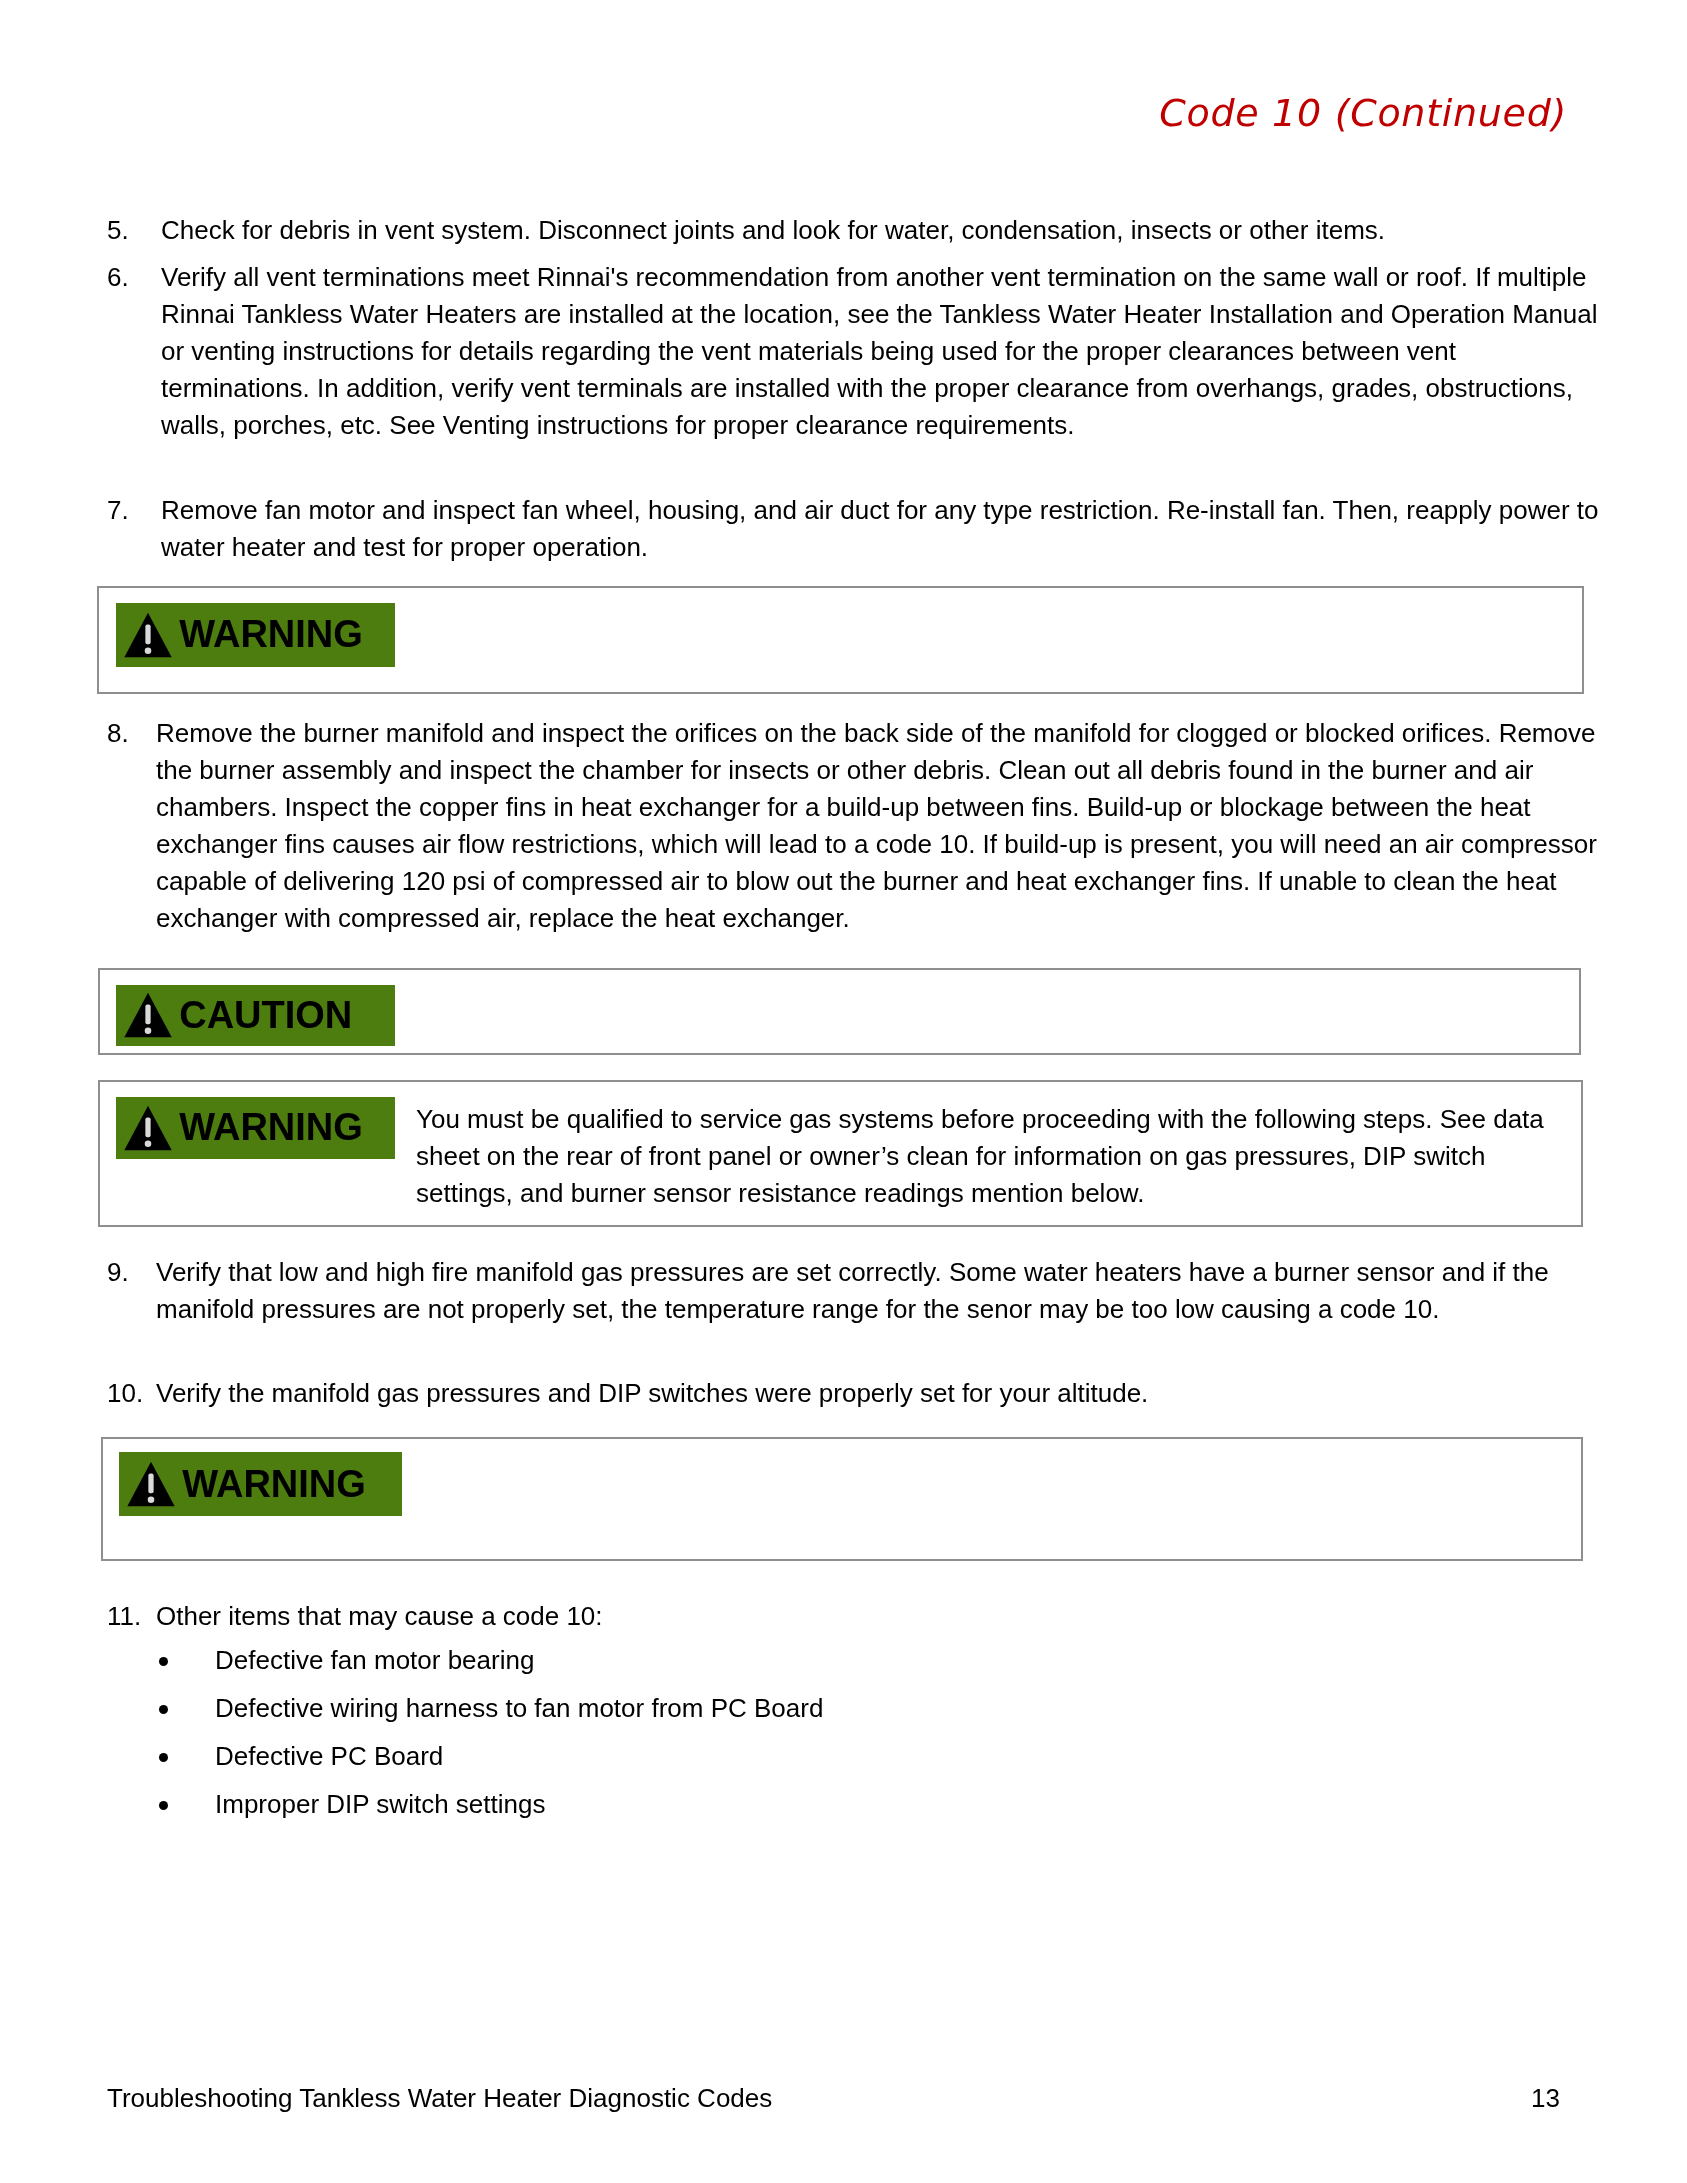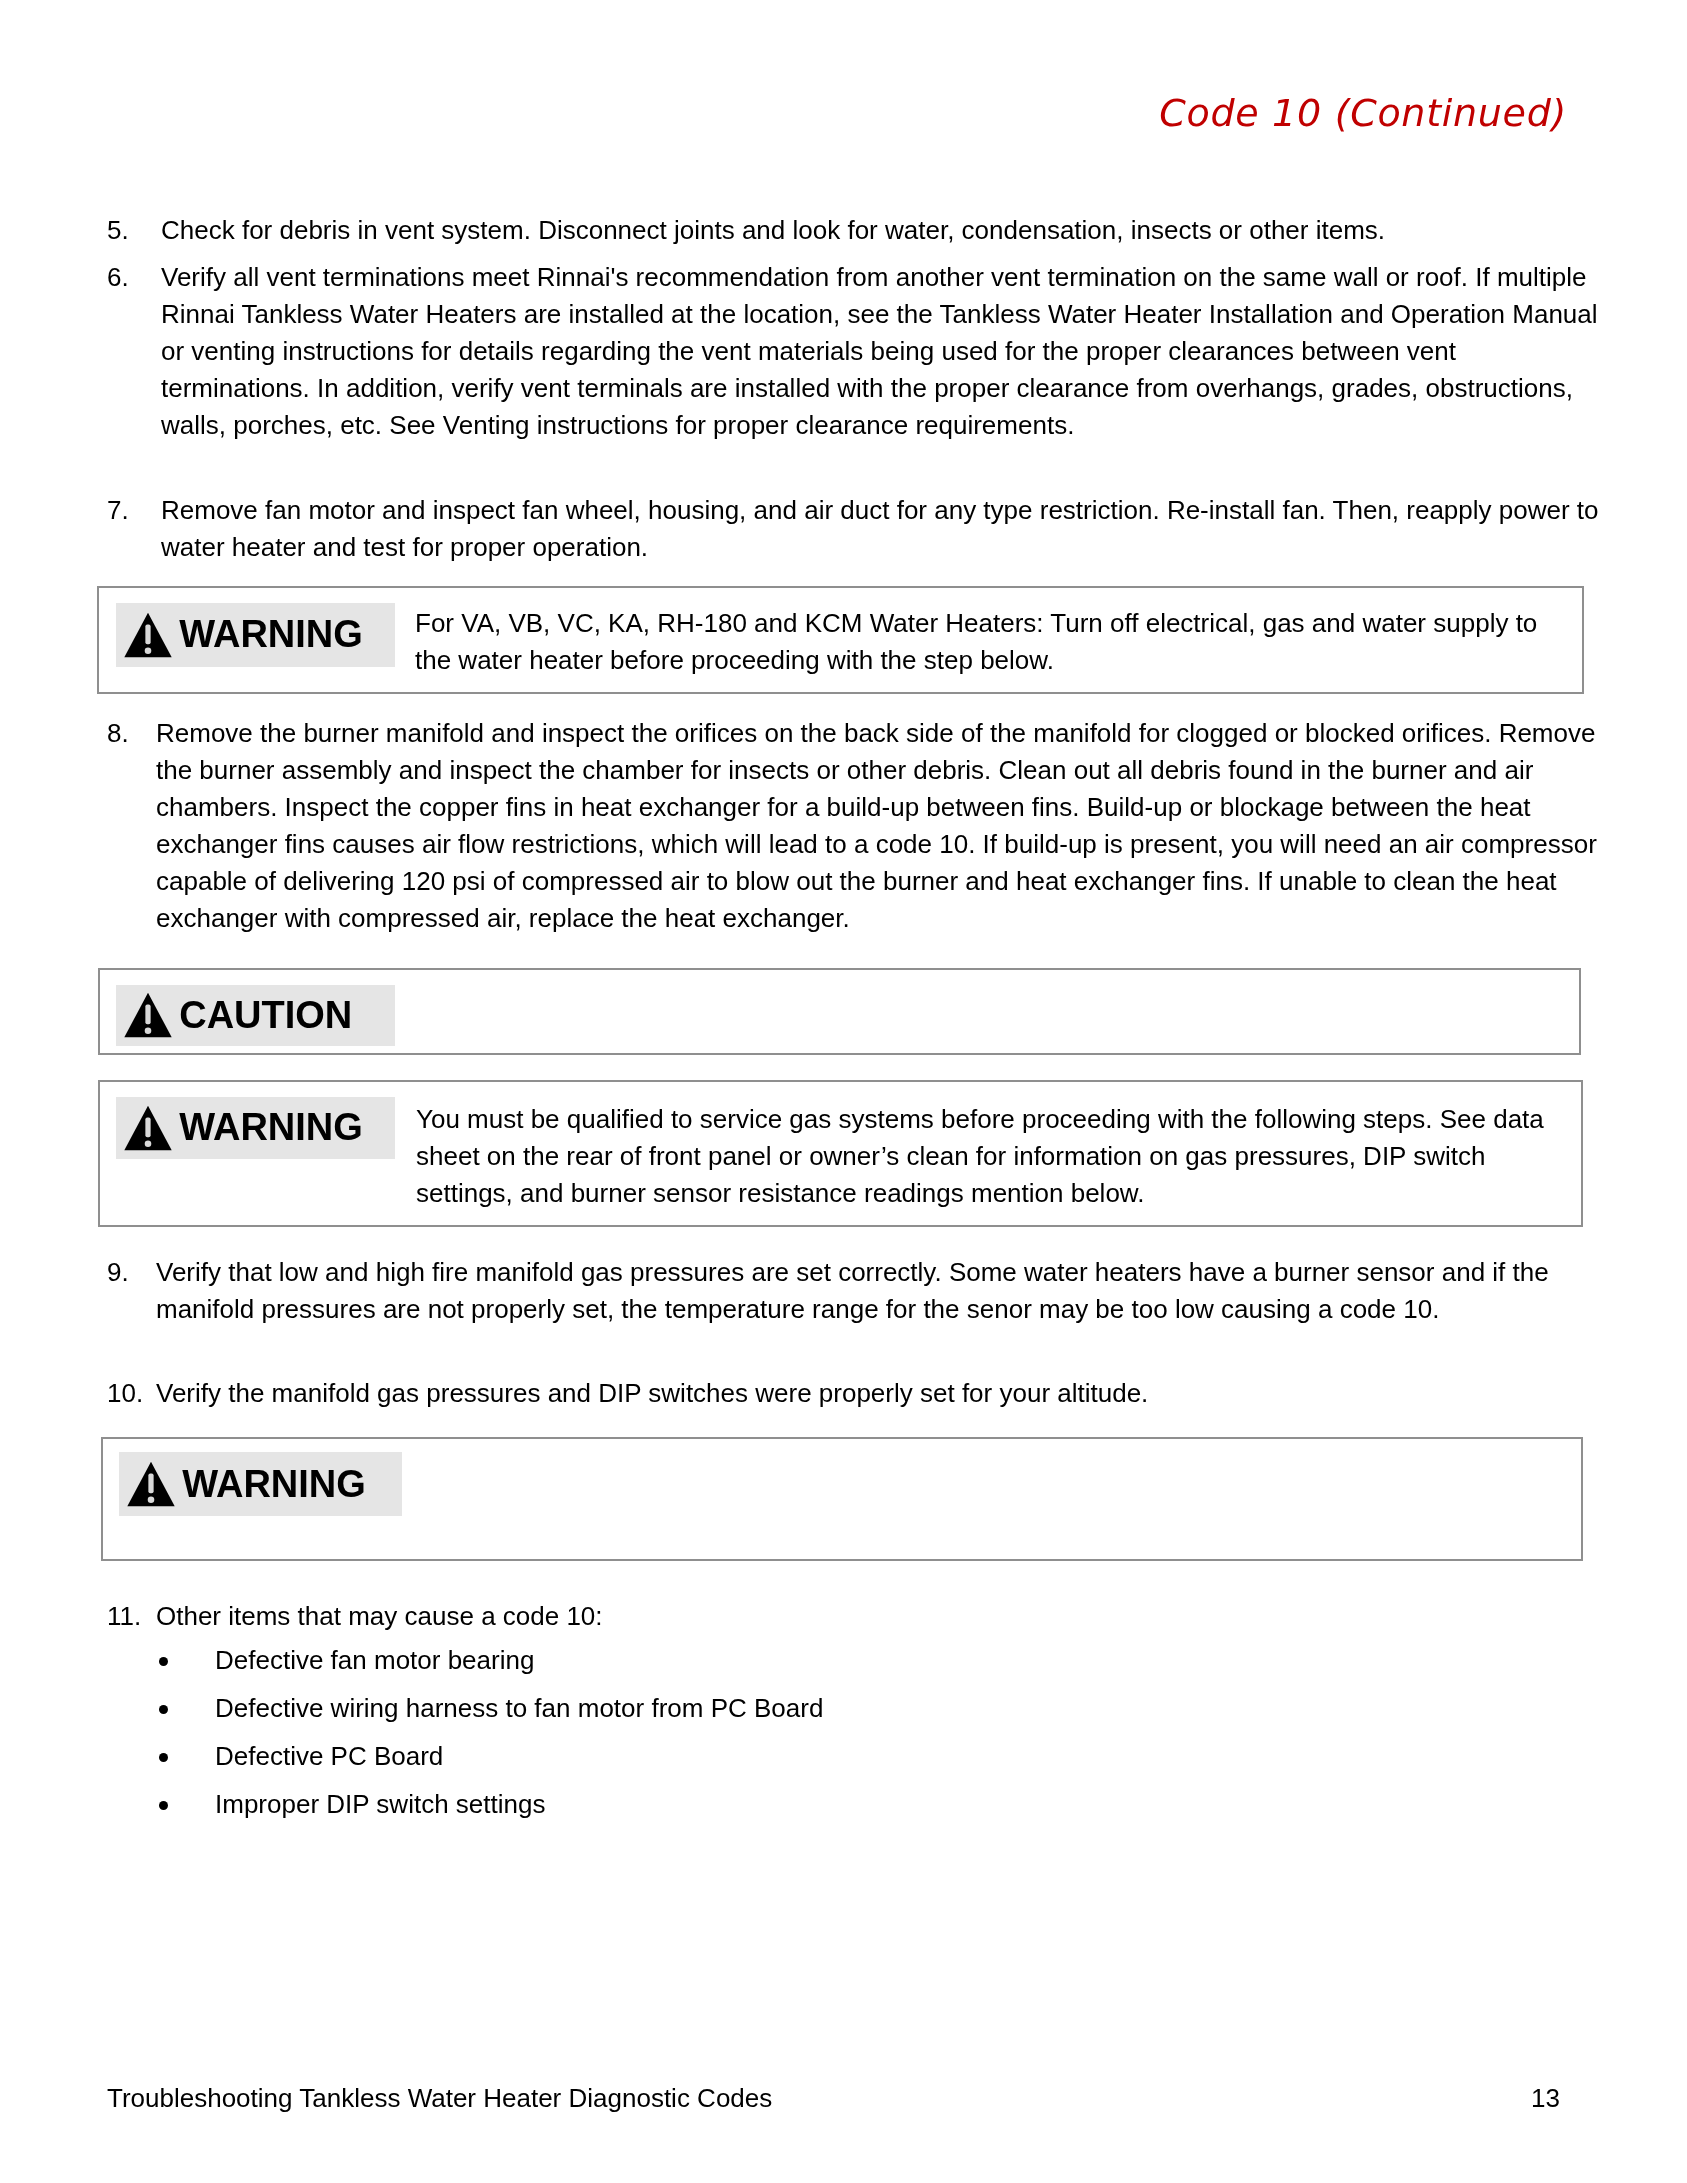--- a/index.html
+++ b/index.html
@@ -5,21 +5,21 @@
   html, body { margin:0; padding:0; background:#ffffff; }
   body { width:1687px; height:2183px; position:relative; overflow:hidden;
          font-family:"Liberation Sans", sans-serif; color:#000; }
   .header-title { position:absolute; right:120px; top:91px; font-size:38px; font-style:italic;
                   color:#c00000; font-family:"DejaVu Sans", sans-serif; font-weight:normal; letter-spacing:0.7px; }
   .step { position:absolute; left:107px; width:1495px; font-size:26px; line-height:37px; }
   .step .num { position:absolute; left:0; top:0; }
   .step .txt { position:absolute; left:54px; right:0; top:0; }
   .step.s2 .txt { left:49px; }
   .alert { position:absolute; border:2.6px solid #8f8f8f; background:#fff; box-sizing:border-box; }
-  .alert .label { position:absolute; background:#e5e5e5; display:flex; align-items:center; }
+  .alert .label { position:absolute; background:#4d7c0f; display:flex; align-items:center; }
   .alert .label .tri { width:50px; height:48px; margin-left:6.6px; margin-right:6.6px; }
   .alert .label .word { font-weight:bold; font-size:38px; letter-spacing:0px; font-family:"Liberation Sans", sans-serif; }
   .alert .msg { position:absolute; font-size:26px; line-height:37px; }
   .bullets { position:absolute; left:159px; font-size:26px; }
   .bullet { position:absolute; left:0; white-space:nowrap; }
   .bullet .dot { position:absolute; left:0; top:12px; width:9.3px; height:9.3px; border-radius:50%; background:#000; }
   .bullet .btxt { position:absolute; left:56px; top:0;text-align:center; }
   .footer-left { position:absolute; left:107px; top:2083px; font-size:26px; }
   .footer-right { position:absolute; right:127px; top:2083px; font-size:26px; }
 </style>
@@ -45,21 +45,20 @@
 
 <div class="alert" style="left:97px; top:586px; width:1487px; height:108px;">
   <div class="label" style="left:17px; top:14.6px; width:279px; height:64px;">
     <svg class="tri" viewBox="0 0 76 72">
       <path d="M38 2 L74 70 L2 70 Z" fill="#000"></path>
       <rect x="34" y="20" width="8" height="30" rx="3" fill="#d9d9d9"></rect>
       <circle cx="38" cy="60" r="5" fill="#d9d9d9"></circle>
     </svg>
     <span class="word">WARNING</span>
   </div>
-  <div class="msg" style="left:316px; top:17px; width:1151px;">For VA, VB, VC, KA, RH-180 and KCM Water Heaters: Turn off electrical, gas and water supply to the water heater before proceeding with the step below.</div>
 </div>
 
 <div class="step s2" style="top:715px; width:1497px;">
   <span class="num">8.</span>
   <span class="txt">Remove the burner manifold and inspect the orifices on the back side of the manifold for clogged or blocked orifices. Remove the burner assembly and inspect the chamber for insects or other debris. Clean out all debris found in the burner and air chambers. Inspect the copper fins in heat exchanger for a build-up between fins. Build-up or blockage between the heat exchanger fins causes air flow restrictions, which will lead to a code 10. If build-up is present, you will need an air compressor capable of delivering 120 psi of compressed air to blow out the burner and heat exchanger fins. If unable to clean the heat exchanger with compressed air, replace the heat exchanger.</span>
 </div>
 
 <div class="alert" style="left:98px; top:968px; width:1483px; height:87px;">
   <div class="label" style="left:16px; top:14.6px; width:279px; height:61px;">
     <svg class="tri" viewBox="0 0 76 72">

